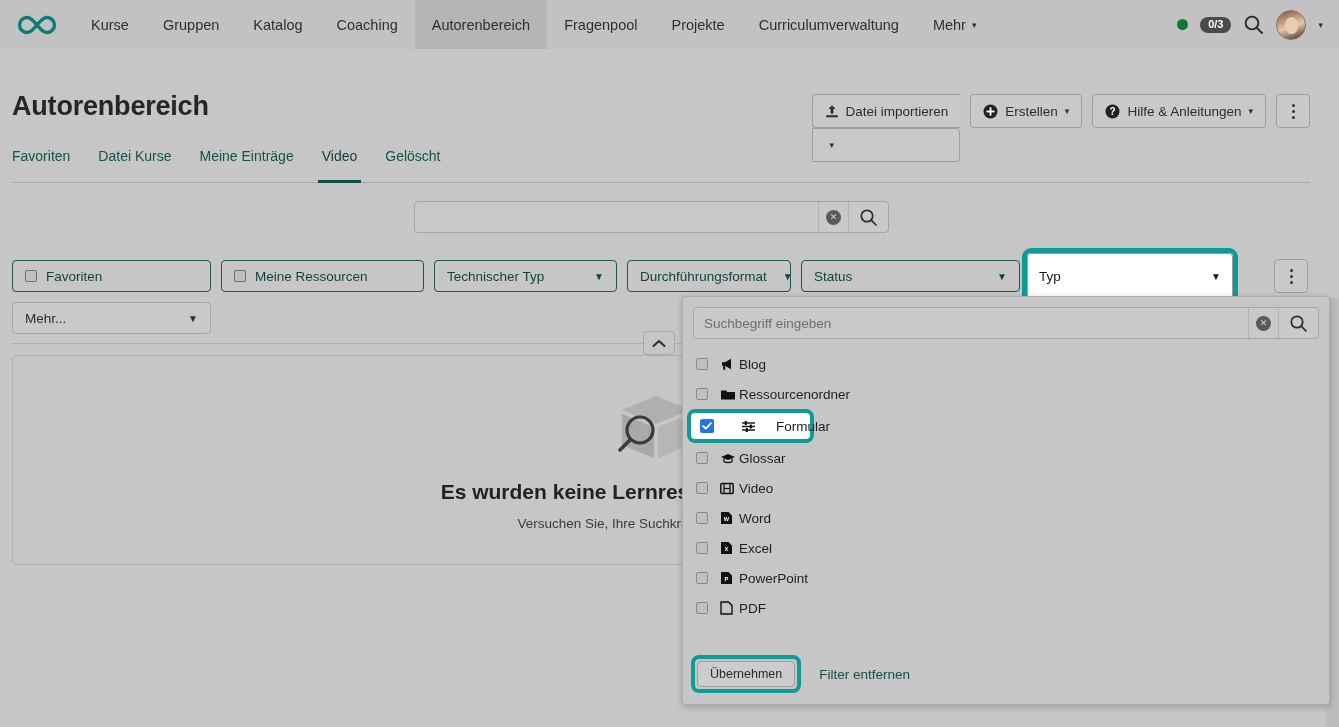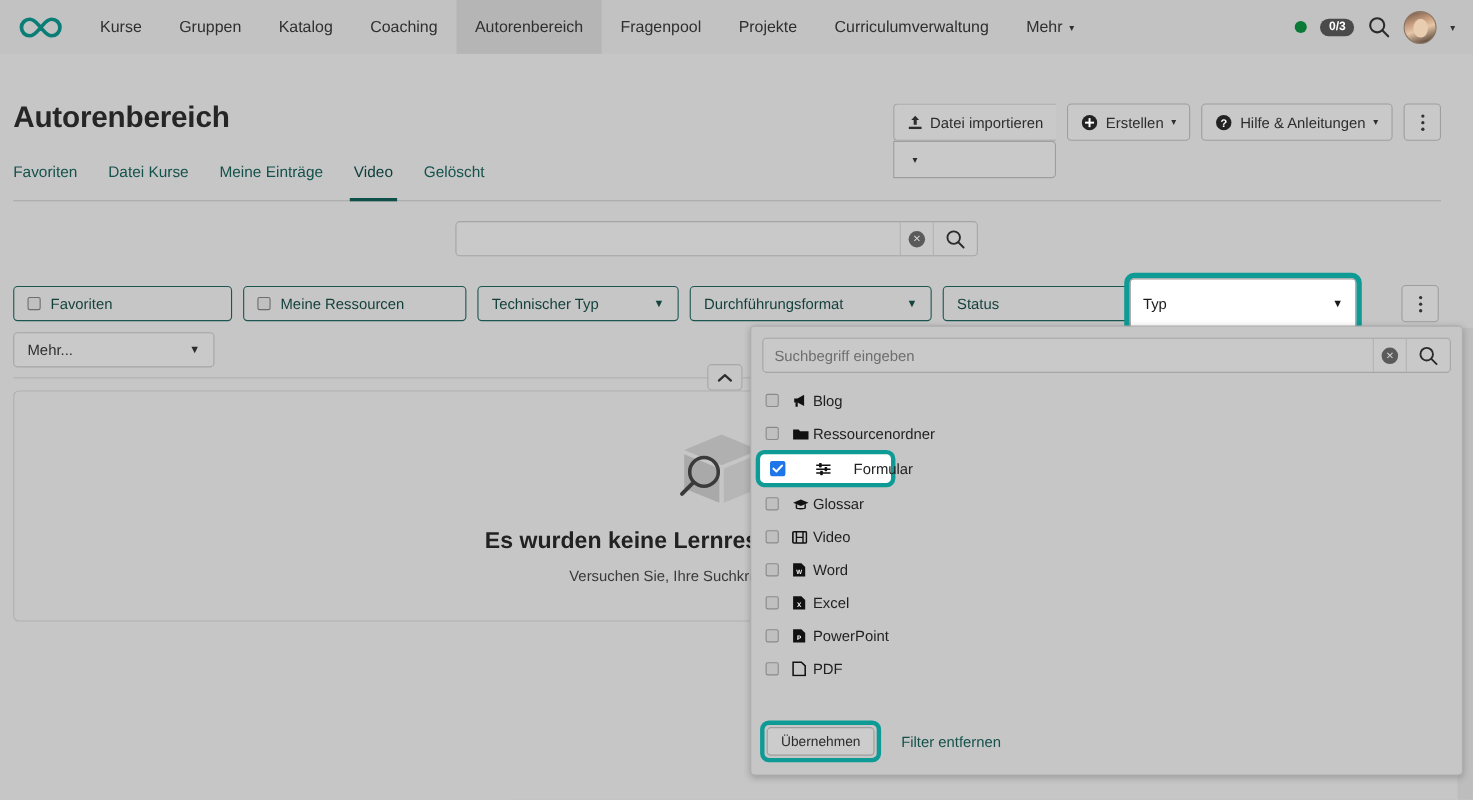--- a/index.html
+++ b/index.html
@@ -117,23 +117,23 @@
   .filter-btn .cb {
     width: 12px; height: 12px; border: 1px solid #6d6d6d; background: #c0c0c0;
     border-radius: 2px; margin-right: 9px; display:inline-block;
   }
   .filter-btn .dd-caret { margin-left: auto; padding-left: 16px; font-size: 10px; color:#15443f; }
   .filter-btn.plain { border: 1px solid #a5a5a5; background: #c9c9c9; color:#2d2d2d; }
   .filter-btn.plain .dd-caret { color:#2d2d2d; }
   #f-fav { width: 199px; }
   #f-res { width: 203px; }
   #f-tech { width: 183px; }
-  #f-durch { width: 220px; }
-  #f-status { width: 197px; }
-  #f-mehr { width: 183px; }
+  #f-durch { width: 164px; }
+  #f-status { width: 219px; }
+  #f-mehr { width: 199px; }
 
   
   #typ-wrap {
     position: absolute; left: 1022px; top: 248px; width: 216px; height: 56px;
     border: 5px solid #0f9b95; border-radius: 9px; background: #ffffff; padding: 0;
   }
   #typ-btn {
     width: 100%; height: 100%; border: 1px solid #9a9a9a; border-radius: 4px;
     background: #ffffff; display:flex; align-items:center; padding: 0 11px;
     font-size: 13.5px; color:#1a1a1a; cursor:pointer;

